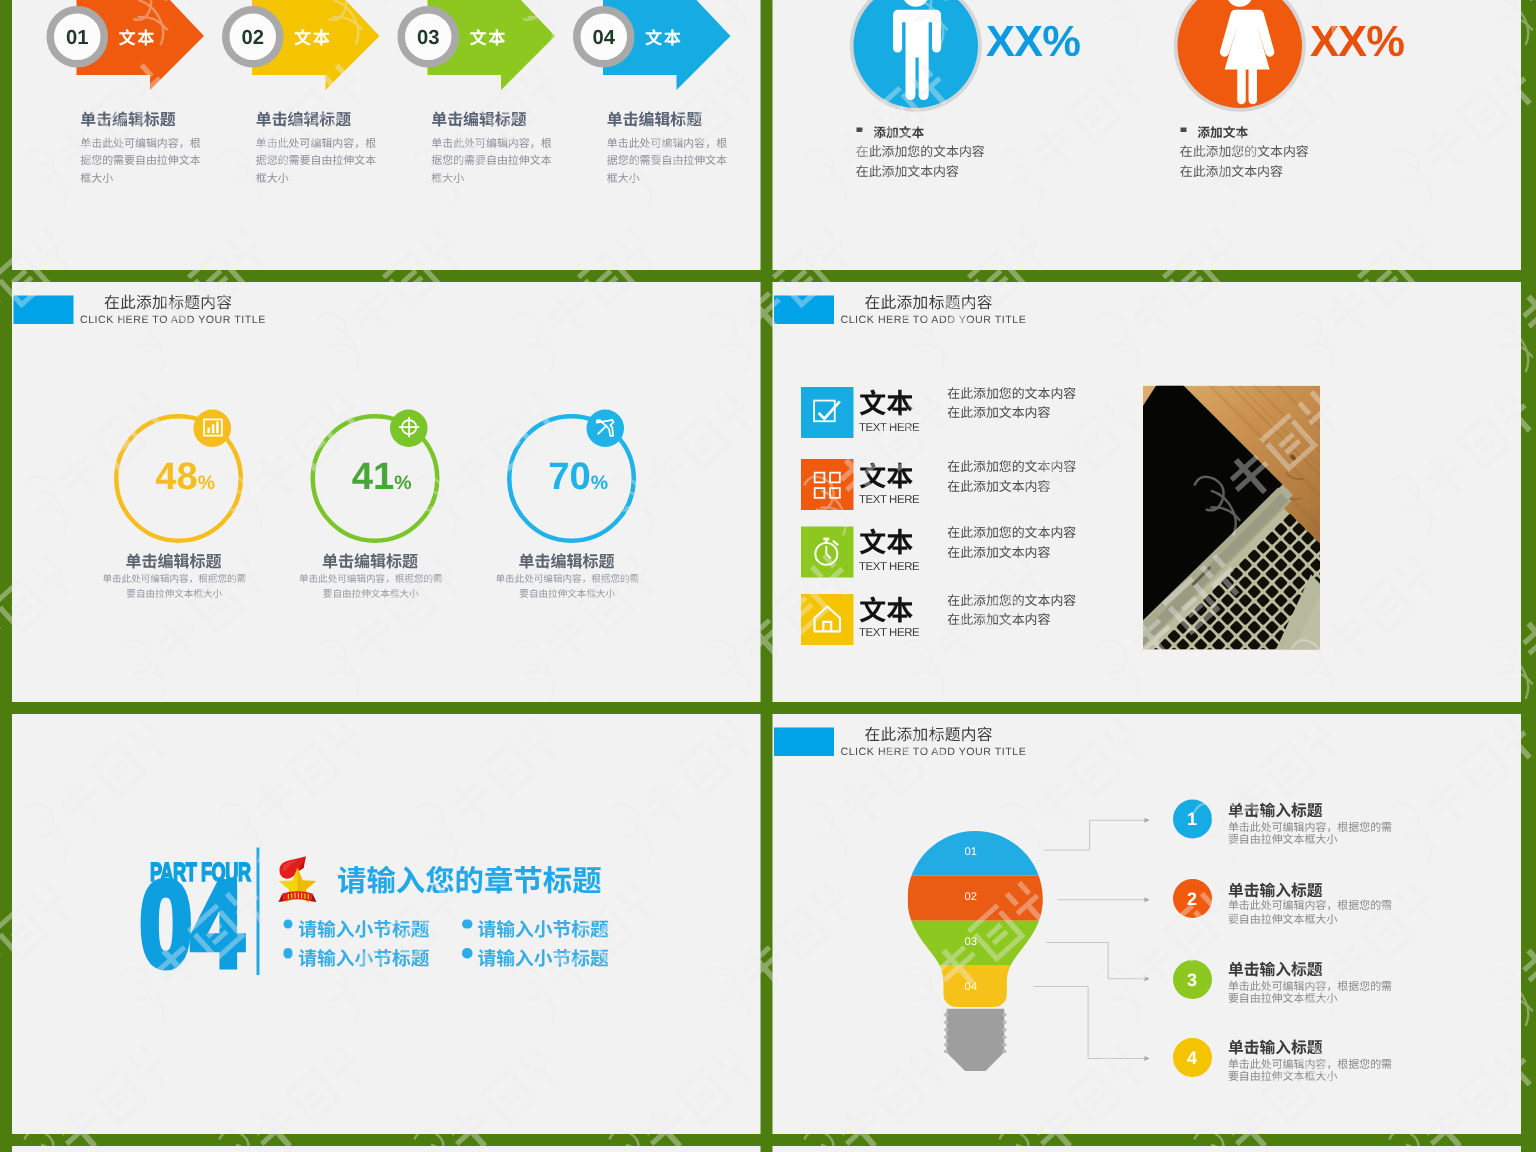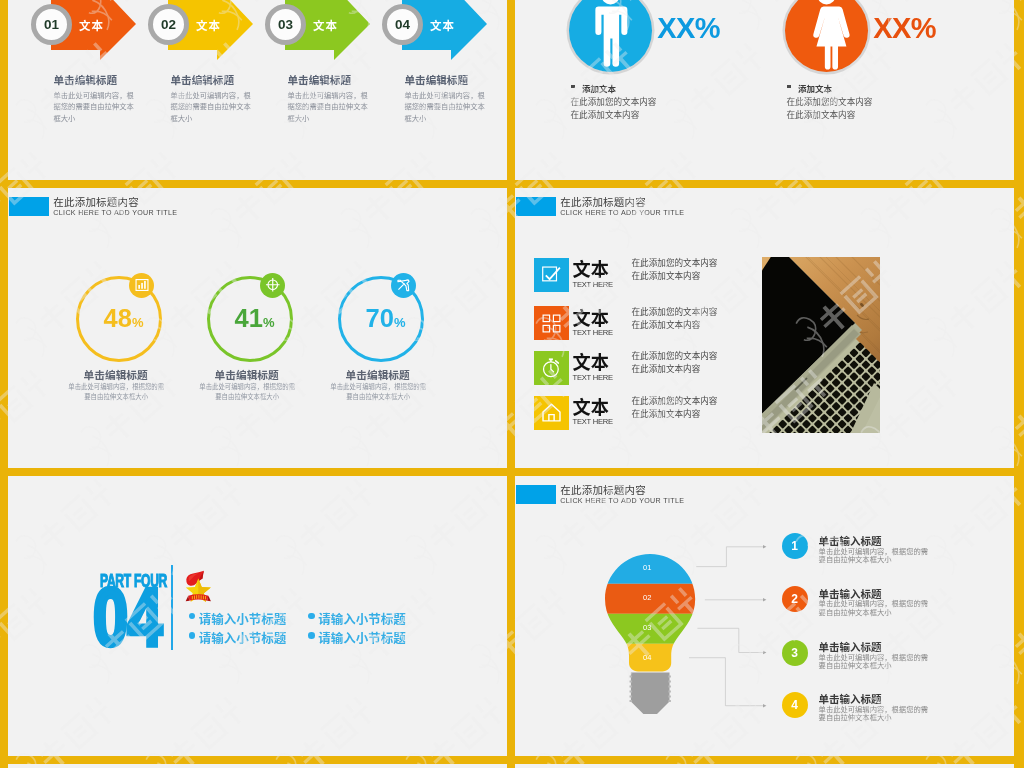--- a/index.html
+++ b/index.html
@@ -1,25 +1,25 @@
 <!DOCTYPE html>
 <html><head>
 <meta charset="utf-8">
 <style>
   html,body{margin:0;padding:0;}
   body{width:1024px;height:768px;background:#dcdcdc;overflow:hidden;
        font-family:"Liberation Sans","Noto Sans CJK SC",sans-serif;
        -webkit-font-smoothing:antialiased;}
-  .page{position:absolute;left:0;top:0;width:1024px;height:768px;background:#eab308;}
+  .page{position:absolute;left:0;top:0;width:1024px;height:768px;background:#4d7c0f;}
   .slide{position:absolute;background:#f2f2f2;overflow:hidden;width:499px;}
   .col-l{left:8px;} .col-r{left:515px;}
 
   
   .hdr-bar{position:absolute;background:#00a2e8;}
-  .hdr-cn{position:absolute;color:#3c3c3c;font-size:10.5px;letter-spacing:0.2px;white-space:nowrap;}
+  .hdr-cn{position:absolute;color:#3c3c3c;font-size:10.5px;letter-spacing:0.2px;white-space:nowrap;margin-left:16px;}
   .hdr-en{position:absolute;color:#4a4a4a;font-size:7.1px;letter-spacing:0.35px;white-space:nowrap;}
   .arrow-num{position:absolute;width:41px;height:41px;border-radius:50%;
              background:#fcfcfc;border:5px solid #a9a9a9;box-sizing:border-box;
              display:flex;align-items:center;justify-content:center;
              font-size:13.5px;font-weight:bold;color:#1f3a28;z-index:3;letter-spacing:0px;}
   .arrow-txt{position:absolute;color:#fff;font-size:11.5px;font-weight:bold;z-index:4;white-space:nowrap;letter-spacing:1px;}
   .s1-title{position:absolute;font-size:10.6px;font-weight:bold;color:#596273;white-space:nowrap;}
   .s1-body{position:absolute;font-size:7.3px;color:#8a8f99;line-height:1.58;width:83px;}
 
   
@@ -407,20 +407,21 @@
           <rect x="7.5" y="24.6" width="0.75" height="3.2"></rect>
           <rect x="9.6" y="24.1" width="0.75" height="3.4"></rect>
           <rect x="11.7" y="23.8" width="0.75" height="3.5"></rect>
           <rect x="13.8" y="23.7" width="0.75" height="3.5"></rect>
           <rect x="15.9" y="23.9" width="0.75" height="3.5"></rect>
           <rect x="18.0" y="24.2" width="0.75" height="3.4"></rect>
           <rect x="20.1" y="24.6" width="0.75" height="3.2"></rect>
         </g>
   </svg>
 
+  <div class="sect-title" style="left:216.7px;top:94.6px;">请输入您的章节标题</div>
 
   <div class="bullet" style="left:180.9px;top:136.6px;"></div>
   <div class="sub" style="left:190.8px;top:132.7px;">请输入小节标题</div>
   <div class="bullet" style="left:180.9px;top:156.0px;"></div>
   <div class="sub" style="left:190.8px;top:152.0px;">请输入小节标题</div>
   <div class="bullet" style="left:300.4px;top:136.6px;"></div>
   <div class="sub" style="left:310.3px;top:132.7px;">请输入小节标题</div>
   <div class="bullet" style="left:300.4px;top:156.0px;"></div>
   <div class="sub" style="left:310.3px;top:152.0px;">请输入小节标题</div>
 </div>

